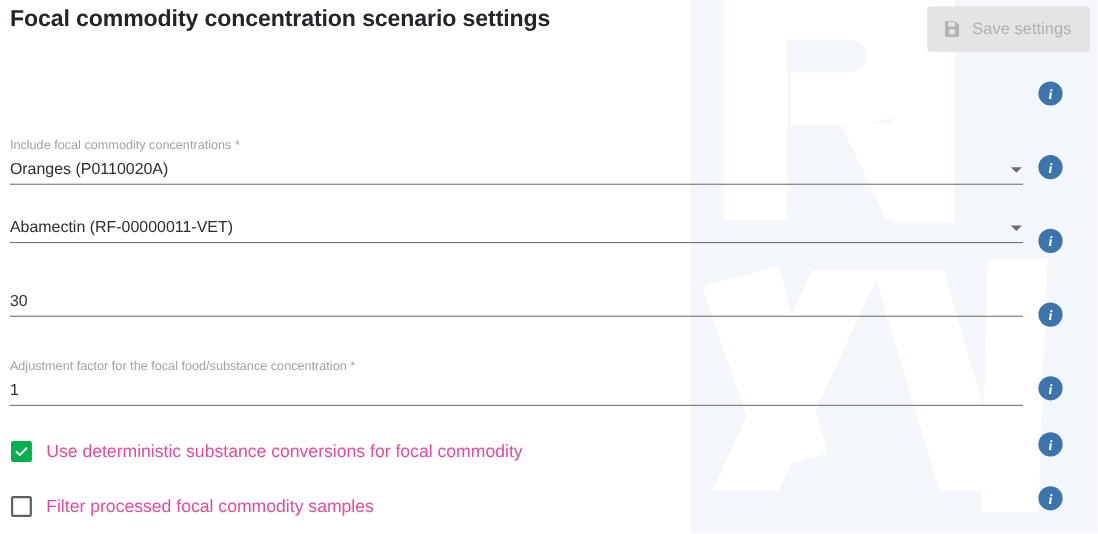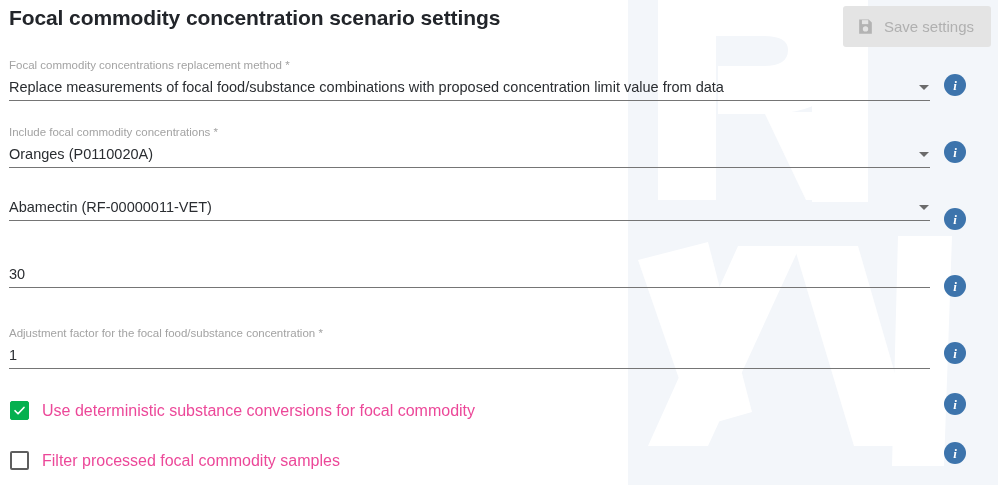--- a/index.html
+++ b/index.html
@@ -208,27 +208,20 @@
           <circle cx="12" cy="15" r="3.4" fill="#e4e4e4"></circle>
         </svg>
       </span>
       <span>Save settings</span>
     </button>
   </div>
 
   <div class="form">
 
     <div class="field-row">
-      <div class="field">
-        <div class="field-label">Focal commodity concentrations replacement method *</div>
-        <div class="field-value-wrap">
-          <div class="field-value">Replace measurements of focal food/substance combinations with proposed concentration limit value from data</div>
-          <span class="caret"></span>
-        </div>
-      </div>
       <div class="info-icon">i</div>
     </div>
 
     <div class="field-row">
       <div class="field">
         <div class="field-label">Include focal commodity concentrations *</div>
         <div class="field-value-wrap">
           <div class="field-value">Oranges (P0110020A)</div>
           <span class="caret"></span>
         </div>

